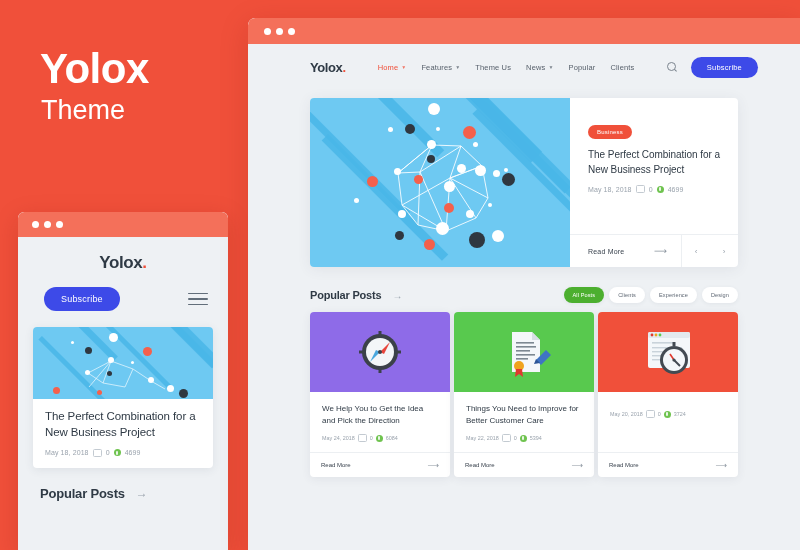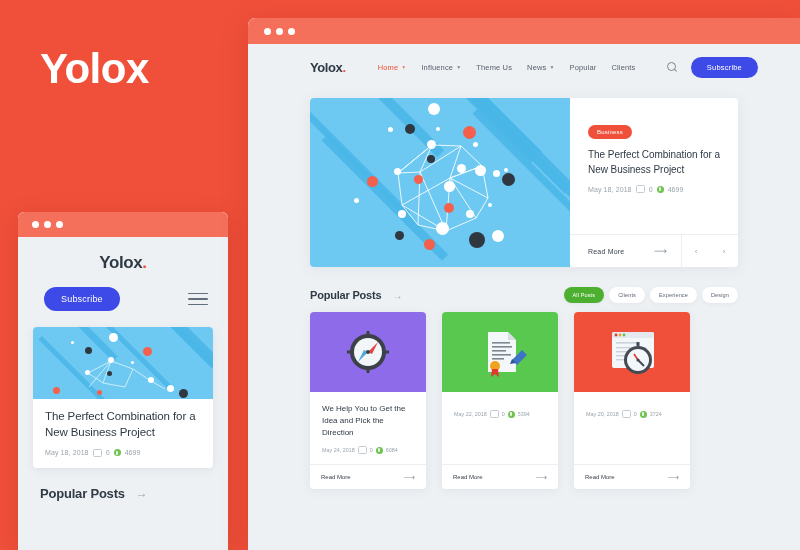--- a/index.html
+++ b/index.html
@@ -119,21 +119,21 @@
   .pop-title{font-size:11px;font-weight:bold;color:#2f3a45;letter-spacing:-0.2px;}
   .pop-arr{color:#9aa3ad;font-size:10px;margin-left:11px;}
   .filters{margin-left:auto;display:flex;gap:5px;}
   .filters button{
     border:none;background:#fff;color:#5f6874;border-radius:9px;
     font-size:5.6px;font-family:"Liberation Sans",sans-serif;padding:5px 9px;cursor:pointer;
     box-shadow:0 1px 4px rgba(60,70,90,.07);letter-spacing:.1px;
   }
   .filters button.active{background:#4caf2f;color:#fff;}
 
-  .grid{display:flex;gap:16px;margin:9px 0 0 62px;width:380px;}
+  .grid{display:flex;gap:4px;margin:9px 0 0 62px;width:428px;}
   .pcard{
     flex:1;background:#fff;border-radius:4px;overflow:hidden;
     box-shadow:0 2px 10px rgba(60,70,90,.08);display:flex;flex-direction:column;
   }
   .pthumb{height:80px;position:relative;overflow:hidden;}
   .pbody{padding:11px 12px 10px 12px;flex:1;}
   .ptitle{font-size:8px;line-height:1.5;color:#2f3a45;font-weight:500;}
   .pmeta{display:flex;align-items:center;gap:3px;margin-top:7px;font-size:5.4px;color:#9aa3ad;}
   .pfoot{border-top:1px solid #eceff2;height:24px;display:flex;align-items:center;justify-content:space-between;padding:0 11px;font-size:6px;color:#3a434e;cursor:pointer;}
   .pfoot .arr{color:#8d96a0;font-size:8px;}
@@ -152,20 +152,21 @@
   .node.dark{background:#2f3740;}
   svg.netlines{position:absolute;inset:0;}
 </style>
 </head>
 <body>
 
 <div class="stage">
 
   <div class="promo">
     <div class="promo-title">Yolox</div>
+    <div class="promo-sub">Theme</div>
   </div>
 
   <div class="mobile">
     <div class="chrome-bar">
       <span class="dot"></span>
       <span class="dot"></span>
       <span class="dot"></span>
     </div>
     <div class="mobile-body">
 
@@ -238,21 +239,21 @@
     <div class="d-body">
 
       <div class="d-nav">
         <div class="d-logo"><span>Yolox</span><span class="dotred">.</span></div>
         <nav class="d-menu">
           <a href="#" class="active">
               <span>Home</span>
               <span class="caret">▼</span>
             </a>
           <a href="#">
-              <span>Influence</span>
+              <span>Features</span>
               <span class="caret">▼</span>
             </a>
           <a href="#">
               <span>Theme Us</span>
             </a>
           <a href="#">
               <span>News</span>
               <span class="caret">▼</span>
             </a>
           <a href="#">
@@ -396,20 +397,21 @@
                 <rect x="42" y="42" width="19" height="1.6"></rect>
                 <rect x="42" y="46" width="12" height="1.6"></rect>
               </g>
               <path d="M62 48 L72 38 l5 5 l-10 10 z" fill="#3f74c4"></path>
               <path d="M60 52 l2 -5 l4 4 z" fill="#2d5596"></path>
               <circle cx="45" cy="54" r="5" fill="#f0a31e"></circle>
               <path d="M42 57 l-1 8 l4 -3 l4 3 l-1 -8 z" fill="#e0392e"></path>
             </svg>
           </div>
           <div class="pbody">
+            <div class="ptitle">Things You Need to Improve for Better Customer Care</div>
             <div class="pmeta">
               <span>May 22, 2018</span>
               <span class="ic ic-comment"></span>
               <span>0</span>
               <span class="ic ic-views"></span>
               <span>5394</span>
             </div>
           </div>
           <div class="pfoot">
             <span>Read More</span>

